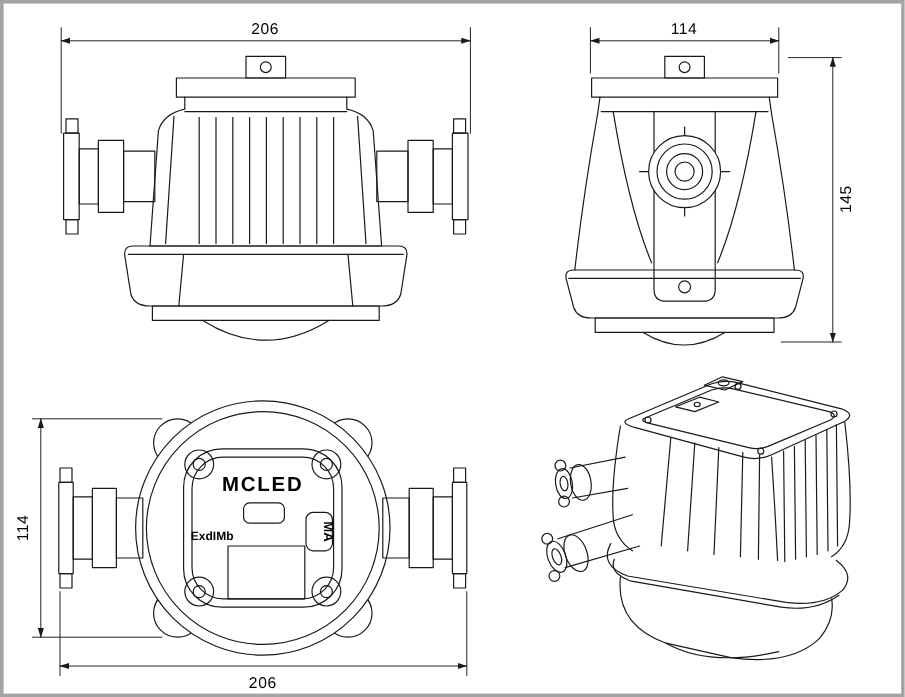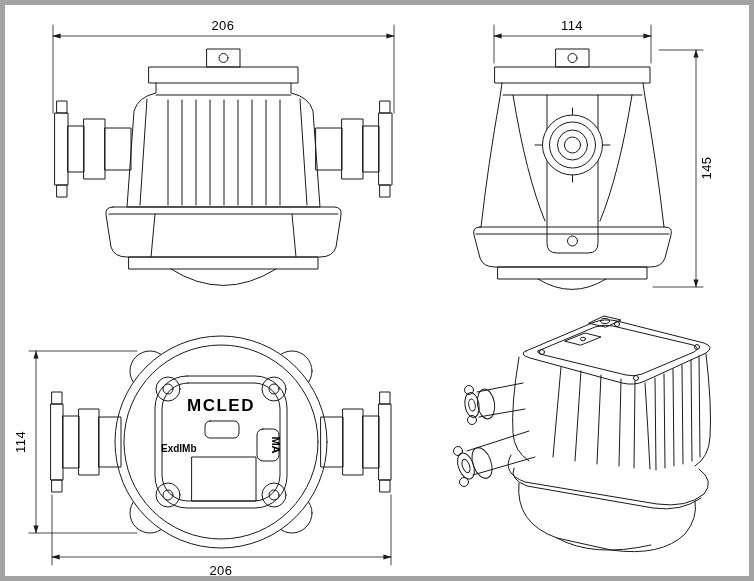--- a/index.html
+++ b/index.html
@@ -1,20 +1,20 @@
 <!DOCTYPE html>
 <html><head>
 <meta charset="utf-8">
 <style>
   html,body{margin:0;padding:0;background:#fff;}
   .canvas{
     position:relative;
     width:754px;height:581px;
     background:#fff;
-    border:5px solid #a3a3a3;
+    border:3px solid #a3a3a3;
     box-sizing:border-box;
     font-family:"Liberation Sans", sans-serif;
   }
   svg{display:block;stroke:#1a1a1a;fill:none;stroke-width:1;stroke-linecap:round;stroke-linejoin:round;}
   svg text{fill:#000;stroke:none;}
   .thin{stroke-width:0.8;}
   .mask{fill:#fff;}
   .dim{font-size:13px;letter-spacing:0.5px;}
   .brand{font-size:17px;font-weight:bold;letter-spacing:1.5px;}
   .mark{font-size:10px;font-weight:bold;}

